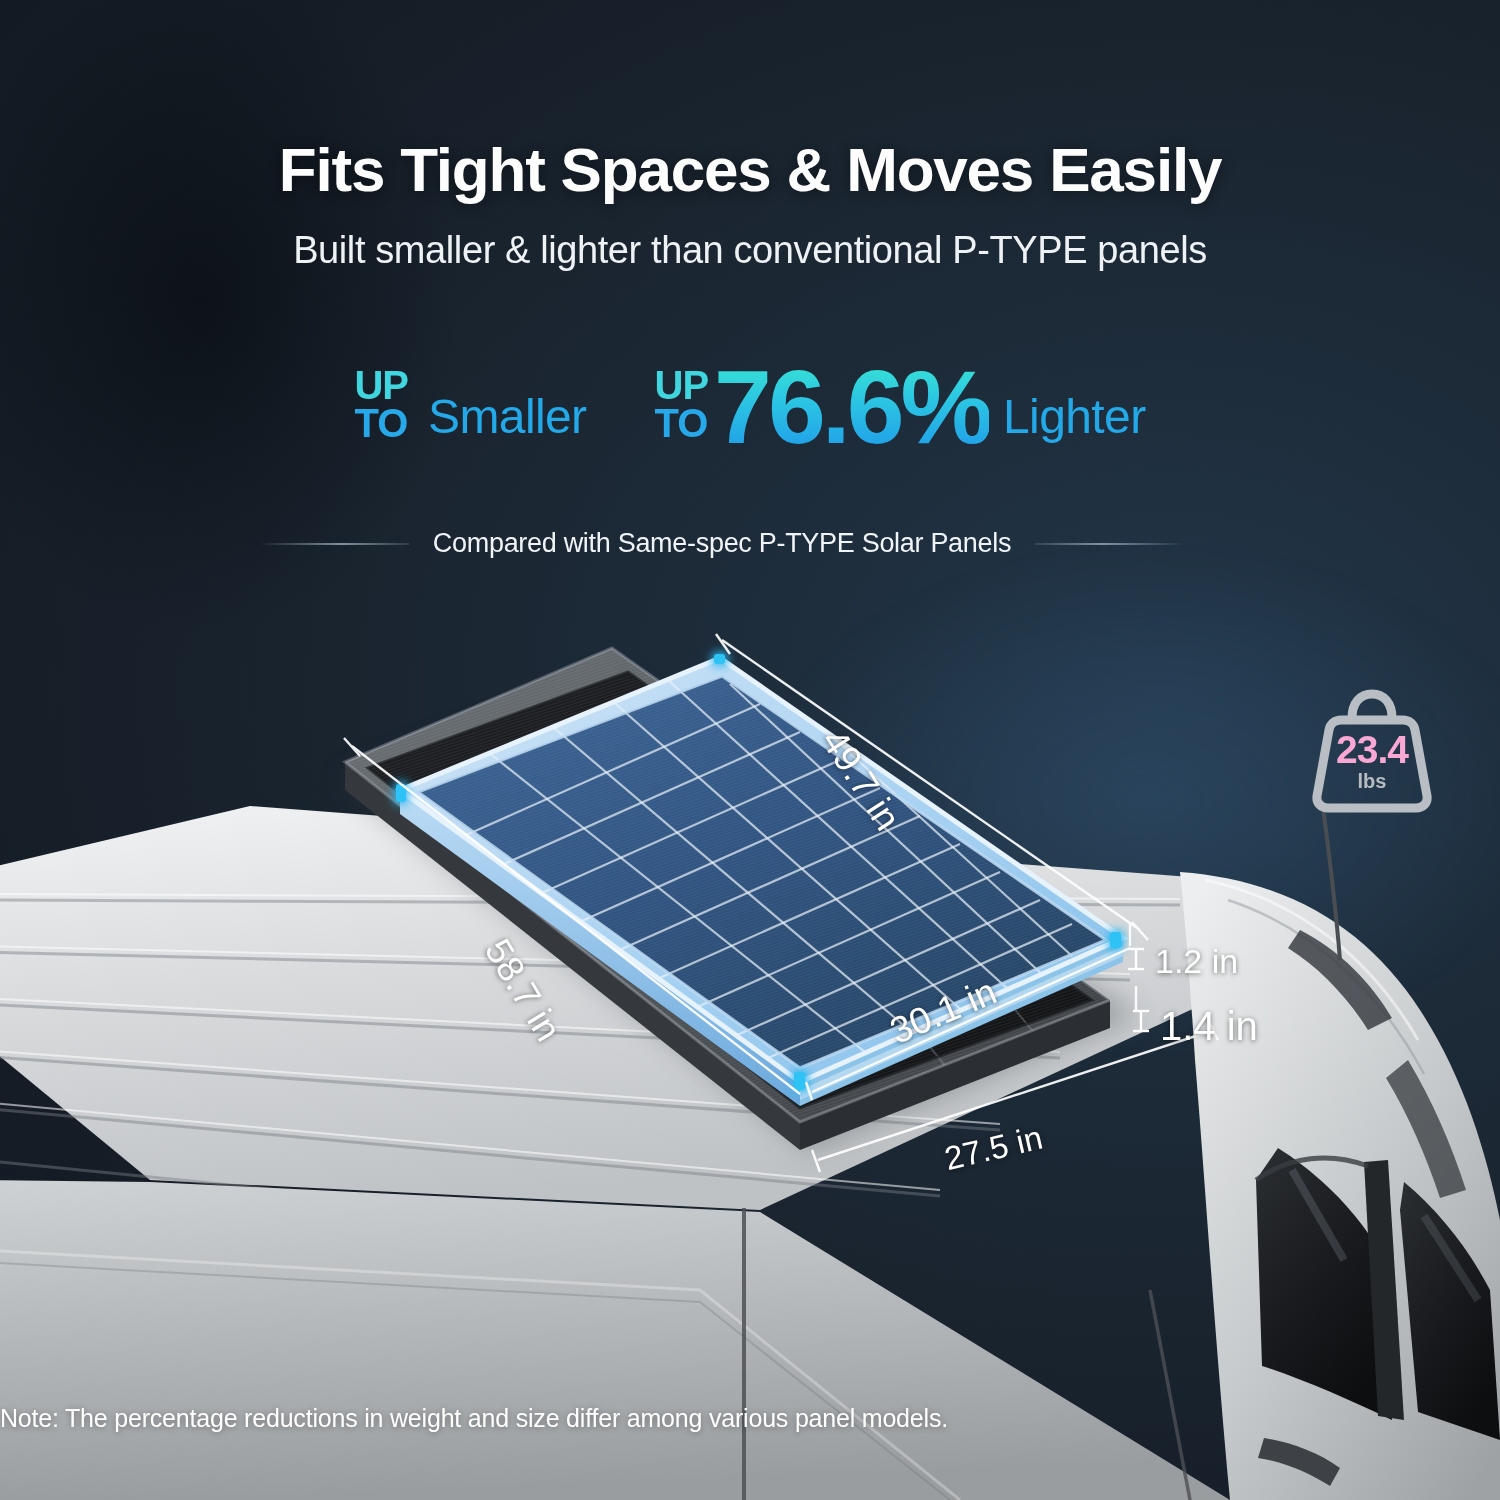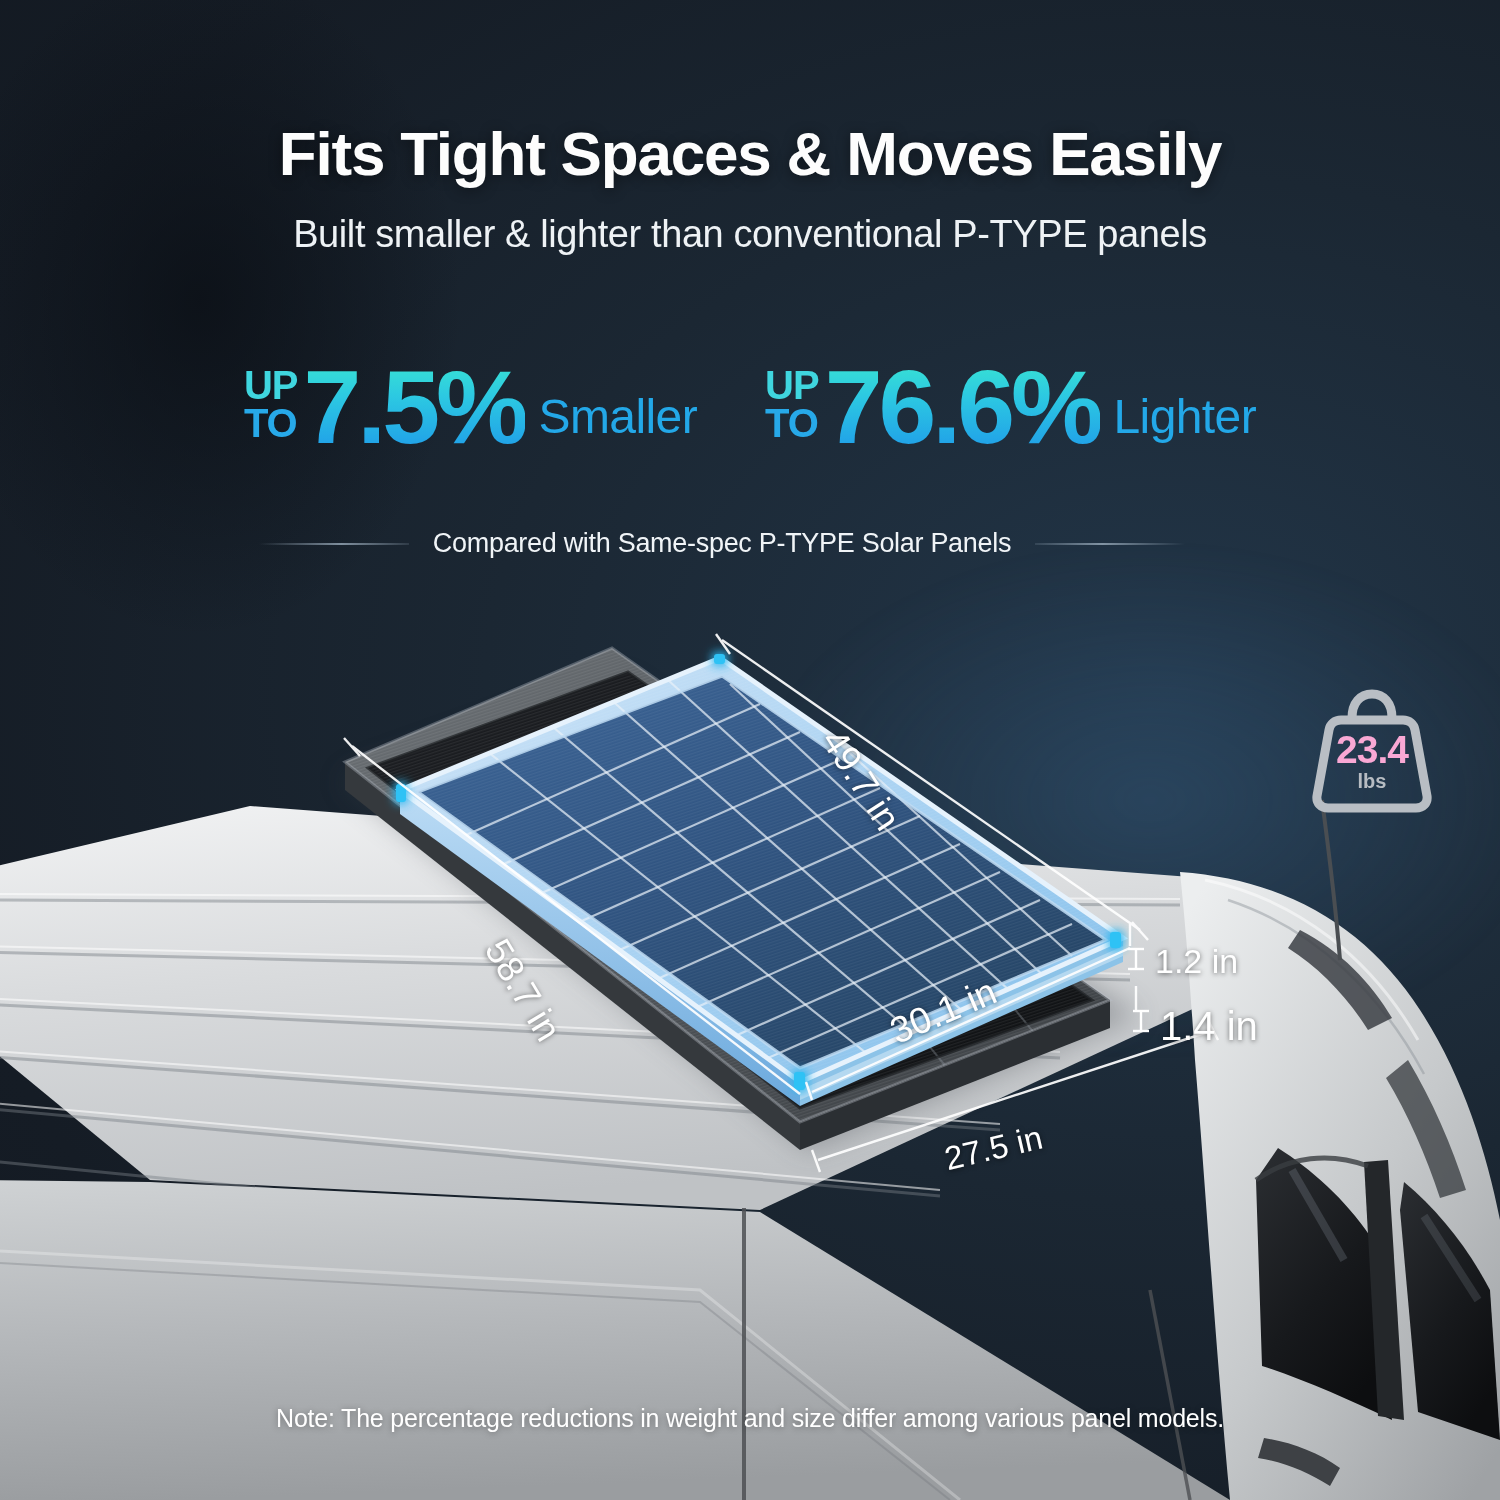--- a/index.html
+++ b/index.html
@@ -28,21 +28,21 @@
     background:radial-gradient(closest-side, rgba(60,105,145,.32), rgba(60,105,145,0) 72%);
     filter:blur(10px);
   }
   .bg-deep-left {
     position:absolute; left:-10%; top:-10%;
     width:700px; height:900px;
     background:radial-gradient(closest-side, rgba(10,14,20,.75), rgba(10,14,20,0) 75%);
   }
 
   
-  .header { position:absolute; top:0; left:0; width:1500px; text-align:center; }
+  .header { position:absolute; top:16px; left:0; width:1500px; text-align:center; }
   .title {
     margin-top:118px;
     font-size:62px; font-weight:700; color:#fdfdfd;
     letter-spacing:-1.2px;
     text-shadow:0 2px 14px rgba(0,0,0,.45);
   }
   .subtitle {
     margin-top:24px;
     font-size:38px; font-weight:400; color:#eef2f5;
     letter-spacing:-.4px;
@@ -115,21 +115,21 @@
   #dim-275 { left:941px; top:1141px; font-size:33px; transform:rotate(-13deg); transform-origin:left top; }
   #dim-12  { left:1155px; top:942px; font-size:34px; }
   #dim-14  { left:1160px; top:1004px; font-size:40px; }
 
   .caliper { position:absolute; width:22px; height:26px; }
   #cal-12 { left:1125px; top:946px; }
   #cal-14 { left:1130px; top:1008px; }
 
   
   .footnote {
-    position:absolute; left:0; top:1404px; width:1500px; text-align:center;
+    position:absolute; left:0; top:1404px; width:1500px; 
     font-size:25px; color:#ffffff; font-weight:400; letter-spacing:-.2px;
     text-shadow:0 1px 6px rgba(0,0,0,.35);
   }
 </style>
 </head>
 <body>
 
 <div id="stage">
 
   <div class="bg-base"></div>
@@ -363,21 +363,20 @@
     <div class="title">Fits Tight Spaces &amp; Moves Easily</div>
     <div class="subtitle">Built smaller &amp; lighter than conventional P-TYPE panels</div>
   </div>
 
   <div class="stats">
     <div class="stat">
       <div class="upto">
         <span class="u">UP</span>
         <span class="t">TO</span>
       </div>
-      <div class="bignum">7.5%</div>
       <div class="statword">Smaller</div>
     </div>
 
     <div class="stat">
       <div class="upto">
         <span class="u">UP</span>
         <span class="t">TO</span>
       </div>
       <div class="bignum">76.6%</div>
       <div class="statword">Lighter</div>

